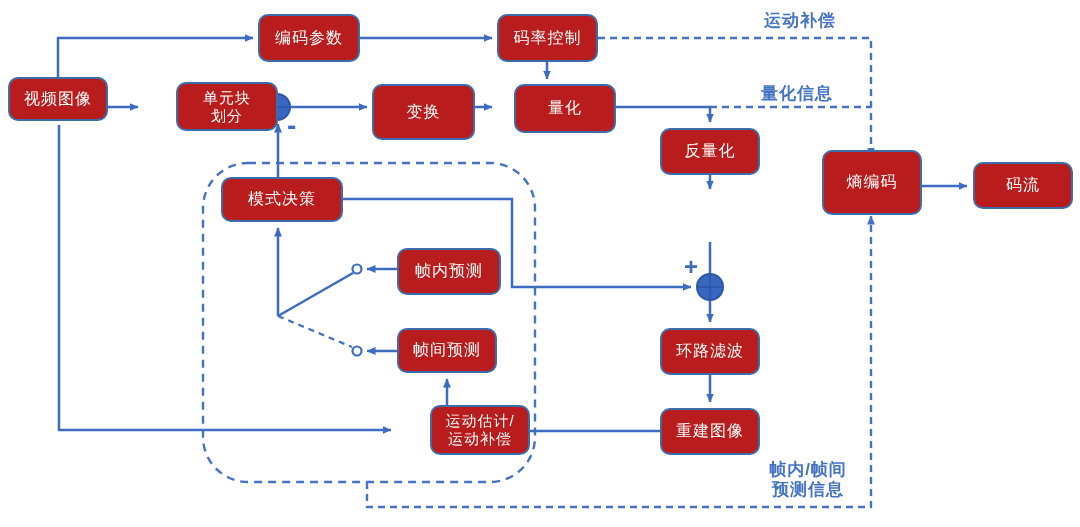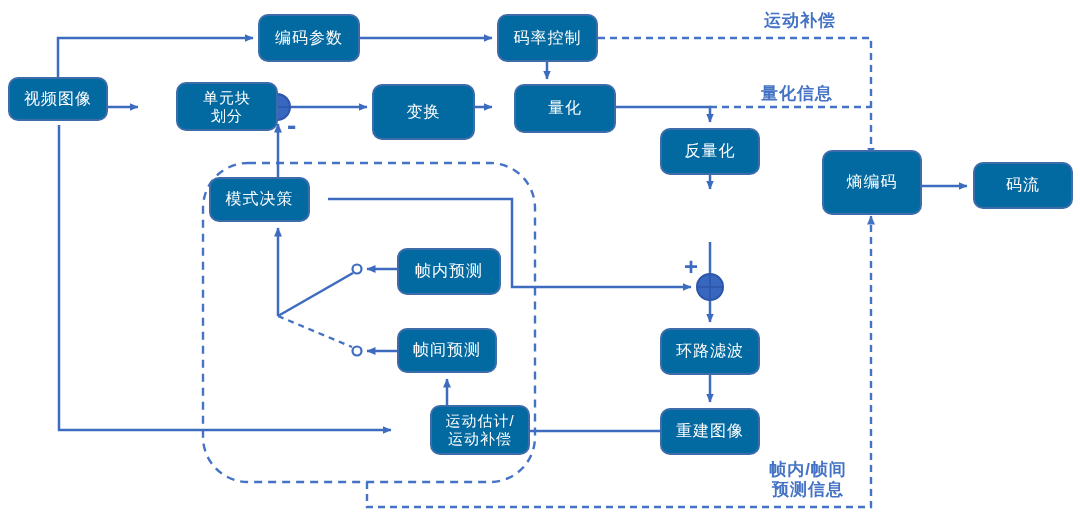--- a/index.html
+++ b/index.html
@@ -2,21 +2,21 @@
 <html><head>
 <meta charset="utf-8">
 <style>
   html,body{margin:0;padding:0;background:#ffffff;}
   .stage{
     position:relative;width:1080px;height:527px;background:#ffffff;overflow:hidden;
     font-family:"Liberation Sans","DejaVu Sans",sans-serif;
   }
   .stage svg{position:absolute;left:0;top:0;}
   .node{
-    position:absolute;background:#0369a1;border:2.5px solid #3d6cab;border-radius:10px;
+    position:absolute;background:#b91c1c;border:2.5px solid #3d6cab;border-radius:10px;
     color:#ffffff;display:flex;align-items:center;justify-content:center;text-align:center;
     font-size:16px;line-height:1.18;white-space:pre-line;box-sizing:border-box;
     letter-spacing:1px;
   }
   .node.small{font-size:15px;margin-left:33px;}
   .info-label{
     position:absolute;color:#4472c4;font-weight:bold;font-size:17px;line-height:1.15;
     text-align:center;white-space:pre-line;letter-spacing:1px;
   }
   .op-sign{
@@ -91,21 +91,21 @@
   <div class="node" style="left:497px;top:14px;width:101px;height:48px"><span>码率控制</span></div>
   <div class="node small" style="left:143px;top:82px;width:102px;height:49px"><span>单元块
 划分</span></div>
   <div class="node" style="left:372px;top:84px;width:103px;height:56px"><span>变换</span></div>
   <div class="node" style="left:514px;top:84px;width:102px;height:49px"><span>量化</span></div>
   <div class="node" style="left:660px;top:128px;width:100px;height:47px"><span>反量化</span></div>
   <div class="node" style="left:660px;top:328px;width:100px;height:47px"><span>环路滤波</span></div>
   <div class="node" style="left:660px;top:408px;width:100px;height:47px"><span>重建图像</span></div>
   <div class="node" style="left:822px;top:150px;width:100px;height:65px"><span>熵编码</span></div>
   <div class="node" style="left:973px;top:162px;width:100px;height:47px"><span>码流</span></div>
-  <div class="node" style="left:209px;top:177px;width:101px;height:45px"><span>模式决策</span></div>
+  <div class="node" style="left:221px;top:177px;width:122px;height:45px"><span>模式决策</span></div>
   <div class="node" style="left:397px;top:248px;width:104px;height:47px"><span>帧内预测</span></div>
   <div class="node" style="left:397px;top:328px;width:100px;height:45px"><span>帧间预测</span></div>
   <div class="node small" style="left:397px;top:405px;width:100px;height:50px"><span>运动估计/
 运动补偿</span></div>
 
   <div class="info-label" style="left:755px;top:11px;width:90px">运动补偿</div>
   <div class="info-label" style="left:752px;top:84px;width:90px">量化信息</div>
   <div class="info-label" style="left:758px;top:460px;width:100px">帧内/帧间
 预测信息</div>
 

